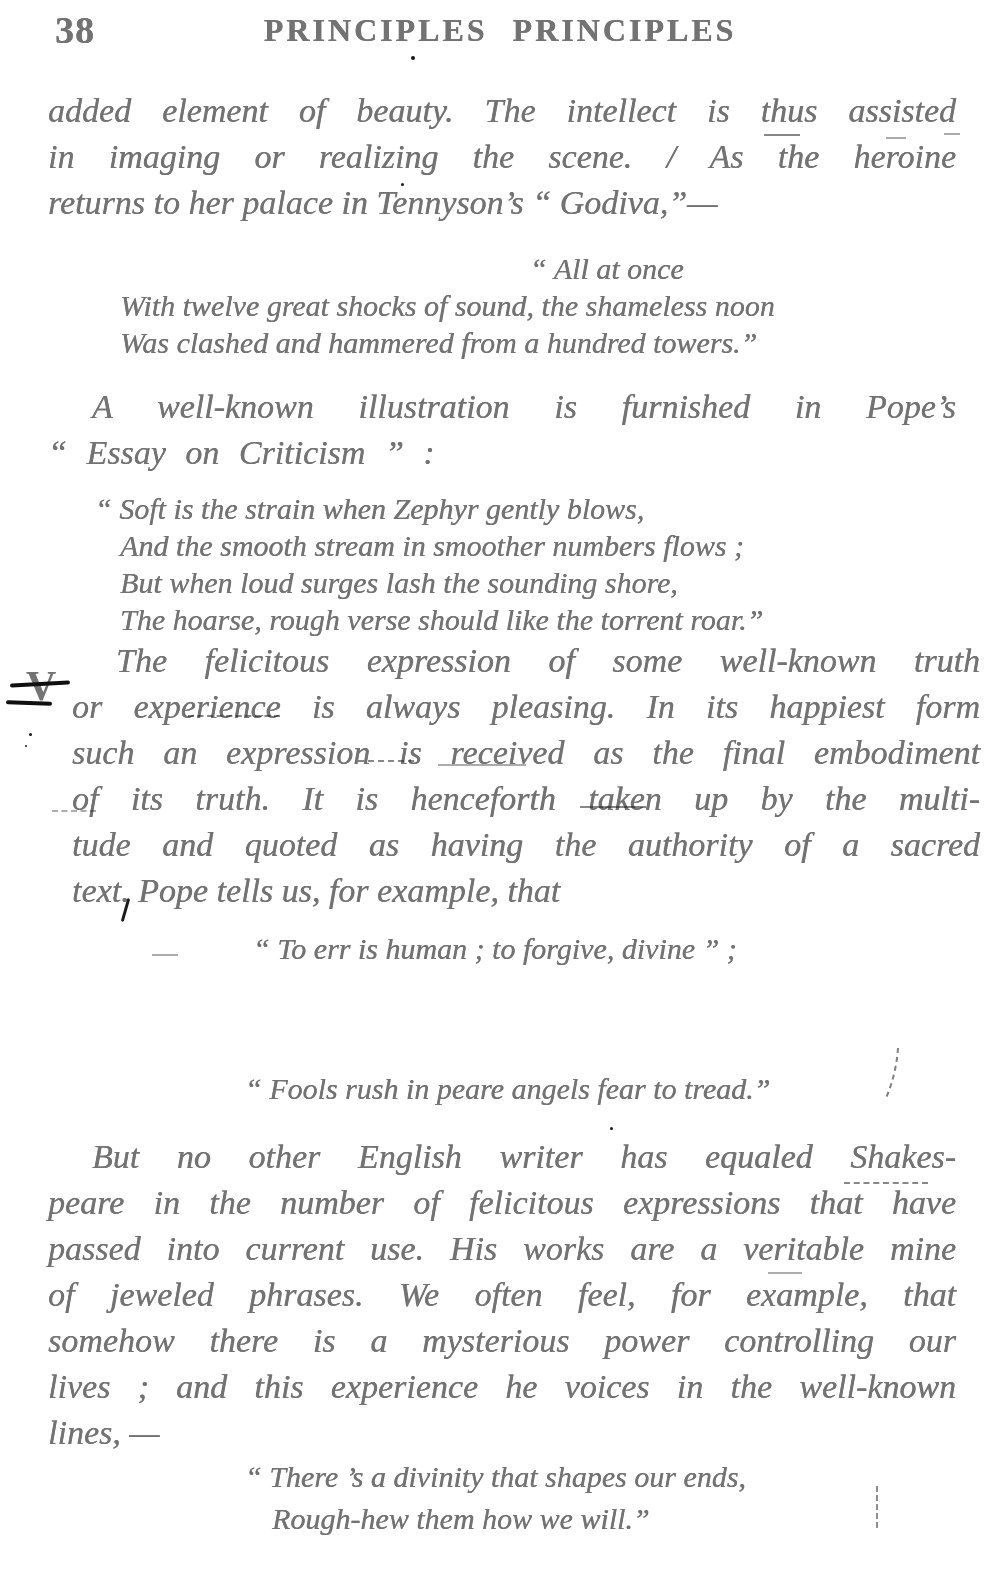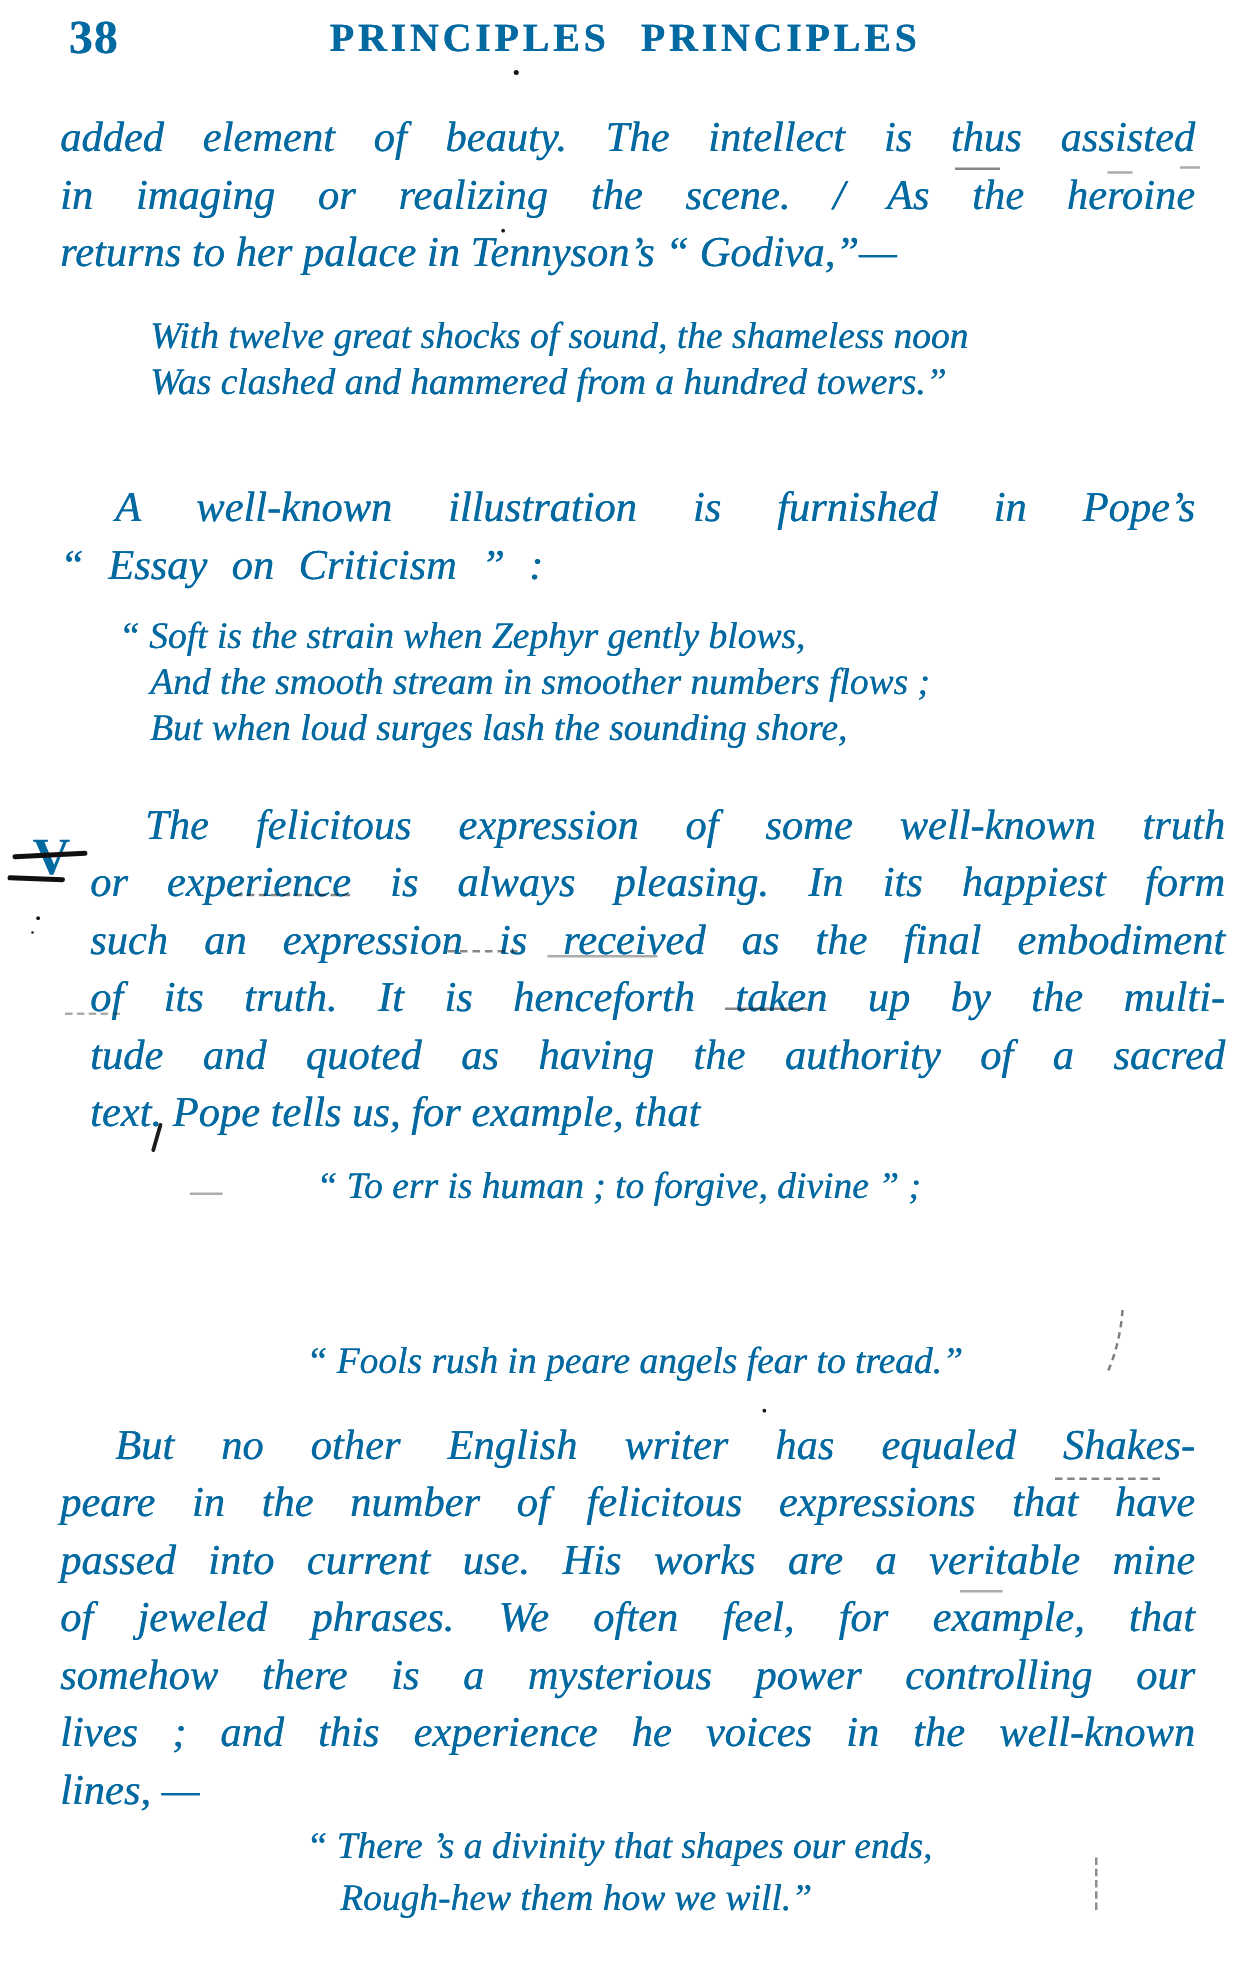--- a/index.html
+++ b/index.html
@@ -1,18 +1,18 @@
 <!DOCTYPE html>
 <html><head>
 <meta charset="utf-8">
 <style>
   html,body{margin:0;padding:0;background:#ffffff;}
   .page{
     position:relative;width:1000px;height:1587px;margin:0 auto;
-    background:#ffffff;color:#0369a1;overflow:hidden;
+    background:#ffffff;color:#737373;overflow:hidden;
     font-family:"Liberation Serif", serif;
   }
   .txt{ text-shadow:0.35px 0 0 currentColor; }
 
   
   .header{position:absolute;top:8px;left:0;width:100%;height:46px;}
   .page-num{position:absolute;left:55px;top:0;font-size:38px;font-weight:700;letter-spacing:1px;}
   .running-title{
     position:absolute;left:0;top:4px;width:100%;text-align:center;
     font-size:32px;font-weight:700;letter-spacing:3px;word-spacing:14px;
@@ -76,33 +76,35 @@
     <div class="running-title txt">PRINCIPLES PRINCIPLES</div>
   </div>
 
   <div class="block b-para1">
     <div class="body-line txt j">added element of beauty.  The intellect is thus assisted</div>
     <div class="body-line txt j">in imaging or realizing the scene. / As the heroine</div>
     <div class="body-line txt">returns to her palace in Tennyson’s “ Godiva,”—</div>
   </div>
 
   <div class="block b-quote1">
+    <div class="quote-line txt q1-l1">“ All at once</div>
     <div class="quote-line txt q1-l2">With twelve great shocks of sound, the shameless noon</div>
     <div class="quote-line txt q1-l3">Was clashed and hammered from a hundred towers.”</div>
   </div>
 
   <div class="block b-para2">
     <div class="body-line txt j ind">A well-known illustration is furnished in Pope’s</div>
     <div class="body-line txt p2-l2">“ Essay on Criticism ” :</div>
   </div>
 
   <div class="block b-quote2">
     <div class="quote-line txt q2-l1">“ Soft is the strain when Zephyr gently blows,</div>
     <div class="quote-line txt q2-l2">And the smooth stream in smoother numbers flows ;</div>
     <div class="quote-line txt q2-l3">But when loud surges lash the sounding shore,</div>
+    <div class="quote-line txt q2-l4">The hoarse, rough verse should like the torrent roar.”</div>
   </div>
 
   <div class="block b-para3">
     <div class="body-line txt j ind">The felicitous expression of some well-known truth</div>
     <div class="body-line txt j">or experience is always pleasing.  In its happiest form</div>
     <div class="body-line txt j">such an expression is received as the final embodiment</div>
     <div class="body-line txt j">of its truth.  It is henceforth taken up by the multi-</div>
     <div class="body-line txt j">tude and quoted as having the authority of a sacred</div>
     <div class="body-line txt">text.  Pope tells us, for example, that</div>
   </div>

